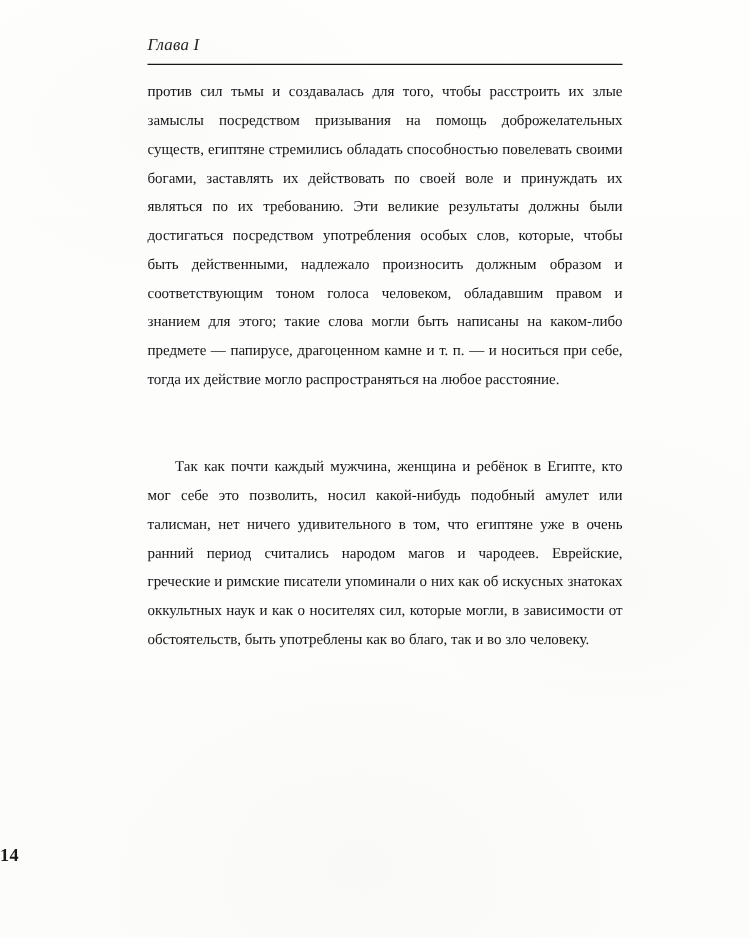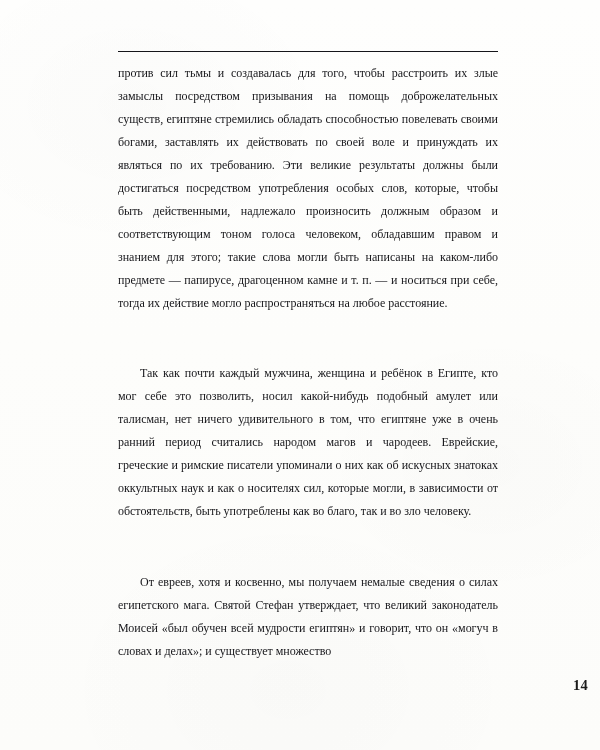--- a/index.html
+++ b/index.html
@@ -86,43 +86,45 @@
     text-indent: 22px;
     margin-top: 48px;
   }
 
   
   .folio {
     position: absolute;
     left: 0;
     top: 676px;
     width: 588px;
-    text-align: right;
+    text-align: left;
   }
 
   .folio-number {
     font-size: 14.5px;
     font-weight: 700;
     color: #1a1a1a;
     letter-spacing: 0.3px;
   }
 </style>
 </head>
 <body>
 
 <div class="paper-texture"></div>
 
 <div class="page">
 
+  <div class="running-head">
+    <span class="running-head-title">Глава I</span>
+  </div>
 
   <div class="head-rule"></div>
 
   <div class="body-text">
     <p class="para">против сил тьмы и создавалась для того, чтобы рас­строить их злые замыслы посредством призывания на помощь доброжелательных существ, египтяне стремились обладать способностью повелевать сво­ими богами, заставлять их действовать по своей воле и принуждать их являться по их требованию. Эти ве­ликие результаты должны были достигаться посред­ством употребления особых слов, которые, чтобы быть действенными, надлежало произносить должным об­разом и соответствующим тоном голоса человеком, обладавшим правом и знанием для этого; такие слова могли быть написаны на каком-либо предмете — па­пирусе, драгоценном камне и т. п. — и носиться при себе, тогда их действие могло распространяться на любое расстояние.</p>
     <p class="para indented">Так как почти каждый мужчина, женщина и ребё­нок в Египте, кто мог себе это позволить, носил ка­кой-нибудь подобный амулет или талисман, нет ни­чего удивительного в том, что египтяне уже в очень ранний период считались народом магов и чародеев. Еврейские, греческие и римские писатели упомина­ли о них как об искусных знатоках оккультных наук и как о носителях сил, которые могли, в зависимости от обстоятельств, быть употреблены как во благо, так и во зло человеку.</p>
-    <p class="para indented">От евреев, хотя и косвенно, мы получаем нема­лые сведения о силах египетского мага. Святой Сте­фан утверждает, что великий законодатель Моисей «был обучен всей мудрости египтян» и говорит, что он «могуч в словах и делах»; и существует множество</p>
   </div>
 
   <div class="folio">
     <span class="folio-number">14</span>
   </div>
 
 </div>
 
 </body></html>

